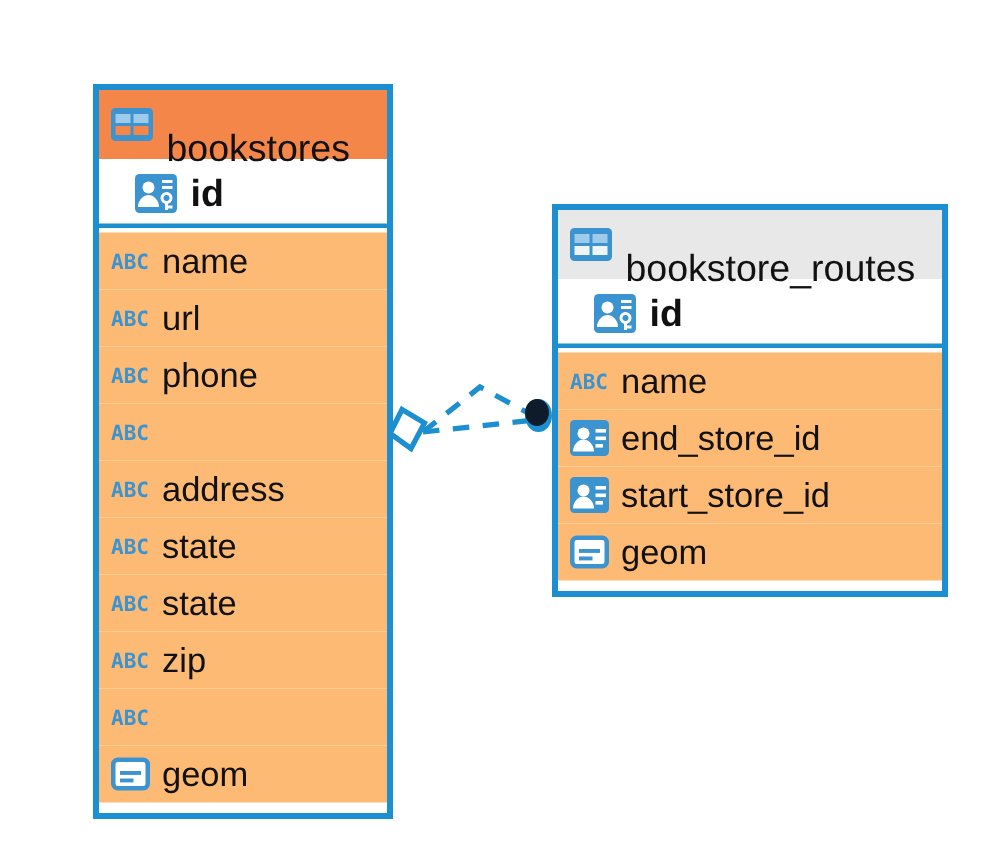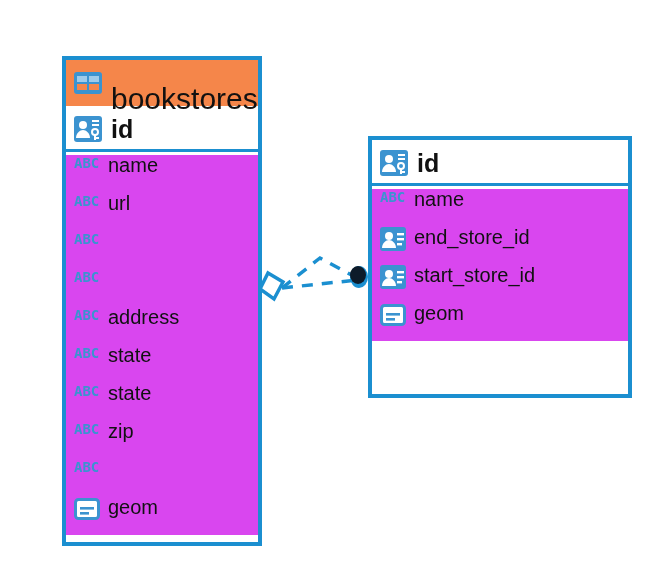--- a/index.html
+++ b/index.html
@@ -21,48 +21,48 @@
   .entity-header{
     display:flex;align-items:center;
     height:46px;
     padding:0 8px;
     box-sizing:border-box;
     gap:9px;
   }
   .entity-header.orange{background:#F5864A;}
   .entity-header.gray{background:#E8E8E8;}
   .entity-title{
-    font-size:30px;
+    font-size:25px;
     color:#111111;
     line-height:1;
     white-space:nowrap;
     margin-top:32px;
   }
 
   .pk-row{
     display:flex;align-items:center;
     height:46px;
-    padding:0 8px;
+    padding:0 24px;
     box-sizing:border-box;
     gap:9px;
     border-top:3px solid #ffffff;
     border-bottom:3px solid #1b8fd0;
     background:#ffffff;
   }
   .pk-label{font-size:25px;font-weight:bold;color:#111;line-height:1;}
 
   .field-row{
-    display:flex;
+    display:flex;align-items:center;
     height:38px;
     padding:0 8px;
     box-sizing:border-box;
     gap:8px;
-    background:#d946ef;
-  }
-  .field-label{font-size:20px;color:#111;line-height:1;white-space:nowrap;}
+    background:#fdba74;
+  }
+  .field-label{font-size:23px;color:#111;line-height:1;white-space:nowrap;}
   .fields-wrap{padding-top:3px;padding-bottom:4px;}
 
   
   .icon{flex:0 0 auto;display:block;}
   .ico-table{width:28px;height:22px;}
   .ico-pk{width:28px;height:26px;}
   .ico-abc{width:26px;height:16px;}
   .ico-fk{width:26px;height:24px;}
   .ico-geom{width:26px;height:24px;}
 
@@ -130,20 +130,21 @@
         <svg class="icon ico-abc" viewBox="0 0 26 16">
           <text x="0" y="13" font-family="'DejaVu Sans Mono',monospace" font-size="14" font-weight="bold" fill="#3B93D0">ABC</text>
         </svg>
         <span class="field-label">url</span>
       </div>
 
       <div class="field-row">
         <svg class="icon ico-abc" viewBox="0 0 26 16">
           <text x="0" y="13" font-family="'DejaVu Sans Mono',monospace" font-size="14" font-weight="bold" fill="#3B93D0">ABC</text>
         </svg>
+        <span class="field-label">phone</span>
       </div>
 
       <div class="field-row">
         <svg class="icon ico-abc" viewBox="0 0 26 16">
           <text x="0" y="13" font-family="'DejaVu Sans Mono',monospace" font-size="14" font-weight="bold" fill="#3B93D0">ABC</text>
         </svg>
       </div>
 
       <div class="field-row">
         <svg class="icon ico-abc" viewBox="0 0 26 16">
@@ -186,20 +187,30 @@
           <rect x="6" y="15" width="9" height="2.6" fill="#3B93D0"></rect>
         </svg>
         <span class="field-label">geom</span>
       </div>
 
     </div>
   </div>
 
   <div class="entity" style="left:368px;top:136px;width:264px;height:262px;">
 
+    <div class="entity-header gray">
+      <svg class="icon ico-table" viewBox="0 0 28 22">
+        <rect x="0" y="0" width="28" height="22" rx="3" fill="#3B93D0"></rect>
+        <rect x="3" y="4" width="10" height="6" fill="#9ECBEA"></rect>
+        <rect x="15" y="4" width="10" height="6" fill="#9ECBEA"></rect>
+        <rect x="3" y="12" width="10" height="6" fill="#EEF4F8"></rect>
+        <rect x="15" y="12" width="10" height="6" fill="#EEF4F8"></rect>
+      </svg>
+      <span class="entity-title">bookstore_routes</span>
+    </div>
 
     <div class="pk-row">
       <svg class="icon ico-pk" viewBox="0 0 28 26">
         <rect x="0" y="0" width="28" height="26" rx="3" fill="#3B93D0"></rect>
         <circle cx="9" cy="9" r="4" fill="#ffffff"></circle>
         <path d="M2 22 c0 -5 4 -8 7 -8 c3 0 7 3 7 8 Z" fill="#ffffff"></path>
         <rect x="18" y="4" width="7" height="2" fill="#ffffff"></rect>
         <rect x="18" y="8" width="7" height="2" fill="#ffffff"></rect>
         <circle cx="21" cy="16" r="3" fill="none" stroke="#ffffff" stroke-width="2"></circle>
         <rect x="20" y="18" width="2" height="6" fill="#ffffff"></rect>

